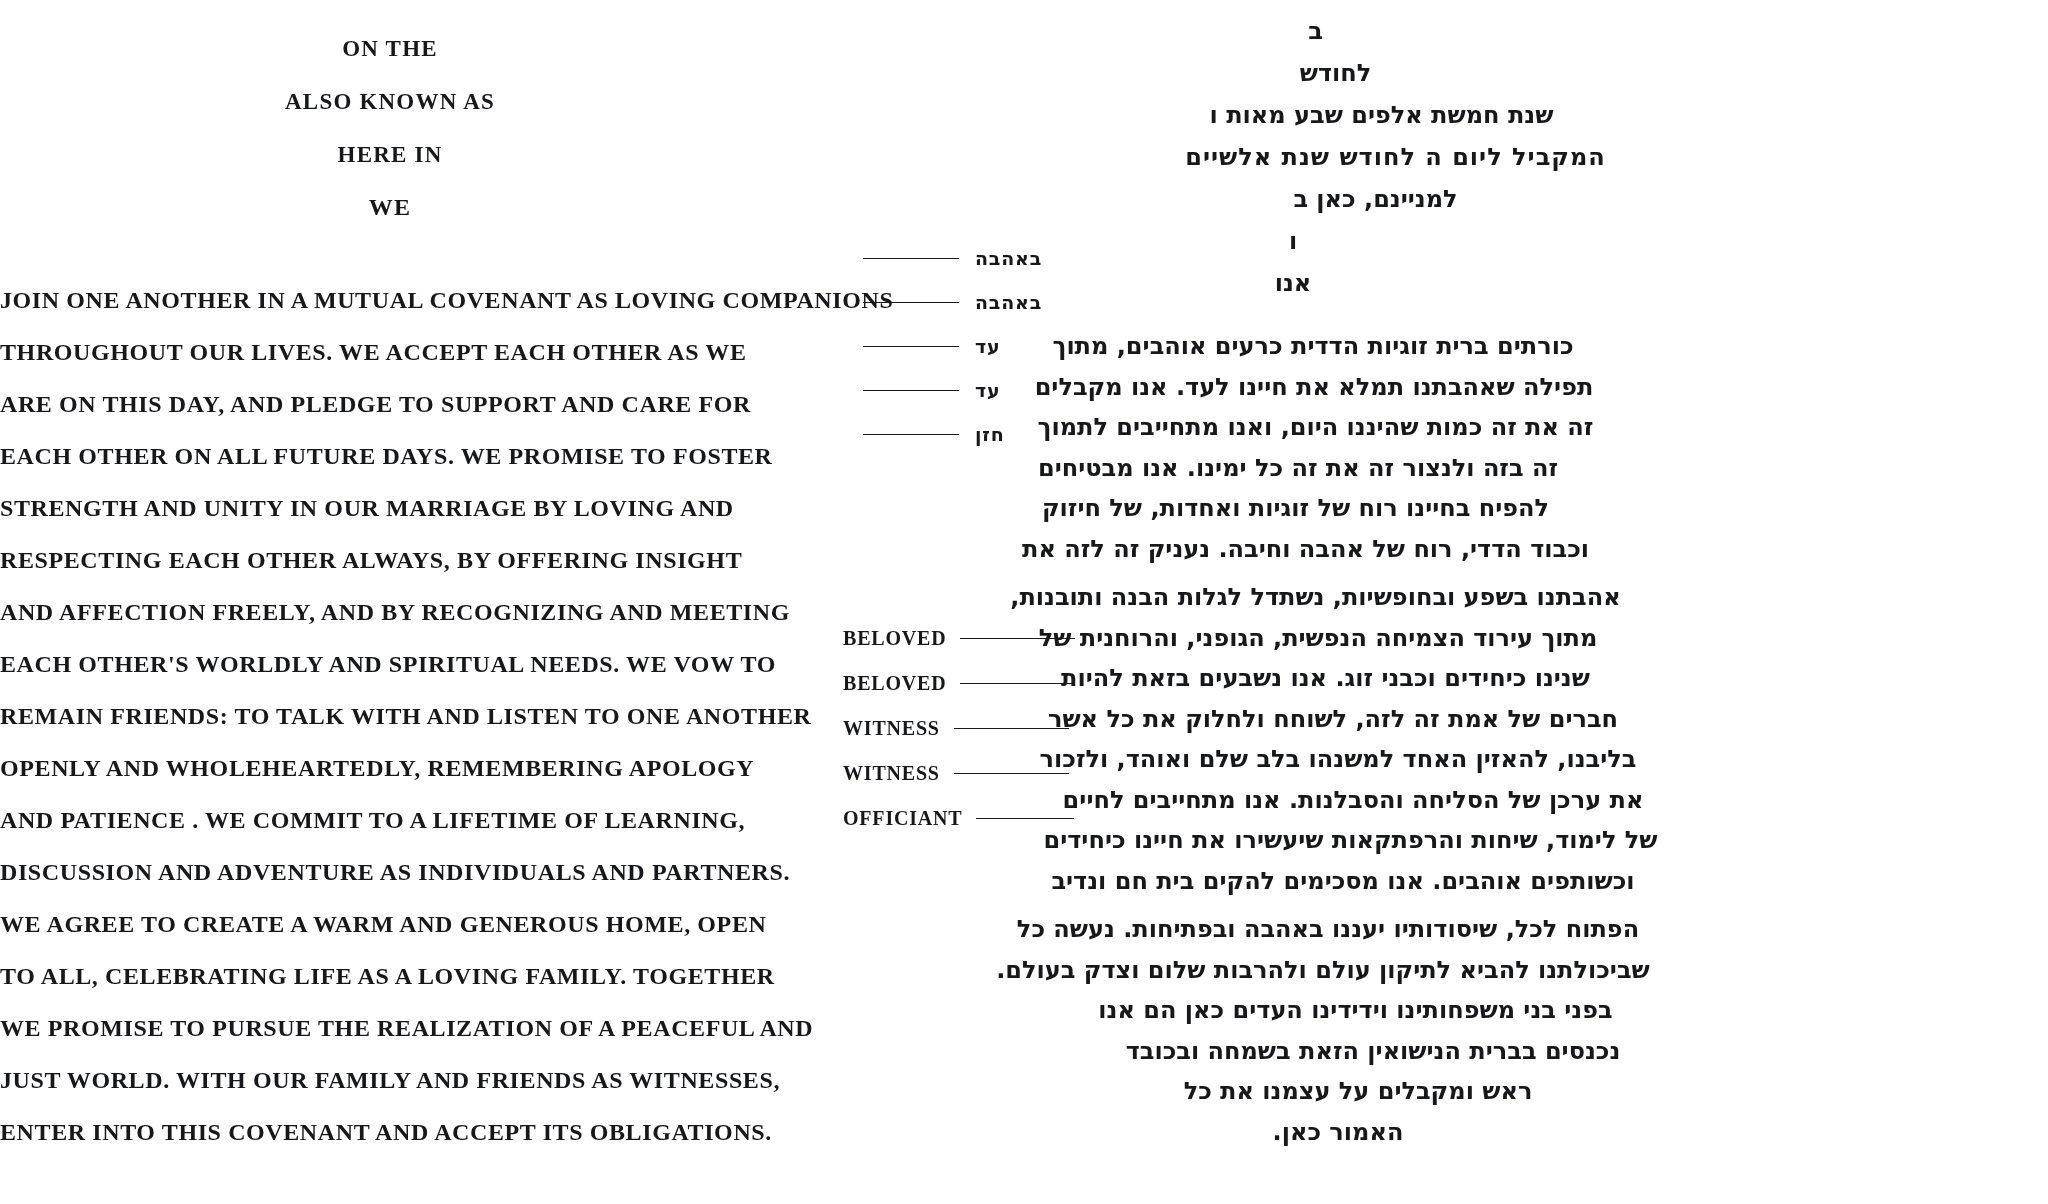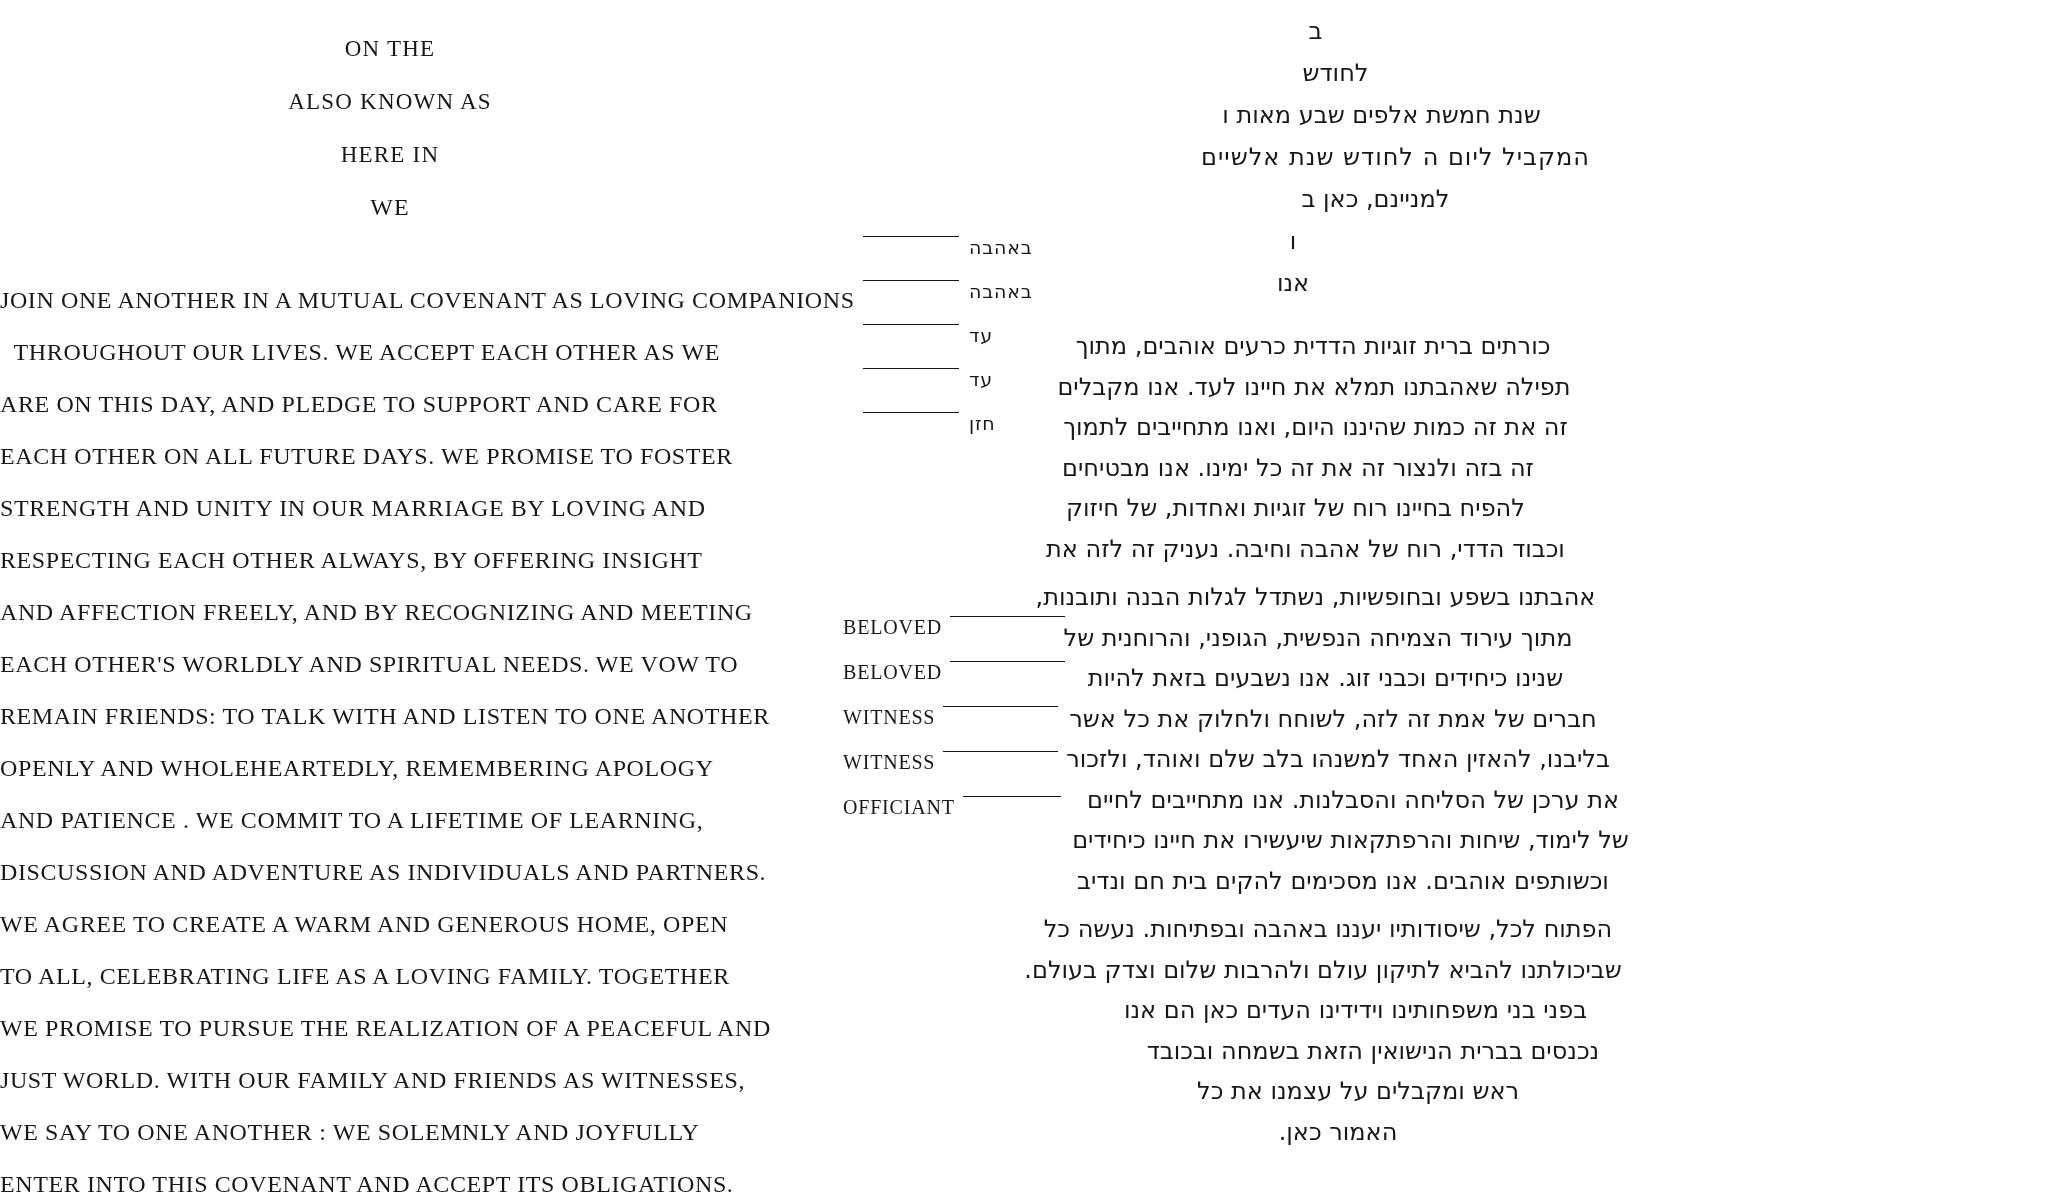--- a/index.html
+++ b/index.html
@@ -12,20 +12,21 @@
     height: 1204px;
     font-family: "Liberation Serif", serif;
     color: #16181c;
     position: relative;
     overflow: hidden;
   }
   .page {
     position: relative;
     width: 1903px;
     height: 1204px;
+    font-weight: bold;
   }
 
   
   .english {
     position: absolute;
     left: 0;
     top: 0;
     width: 1060px;
     height: 1204px;
     font-variant: small-caps;
@@ -82,26 +83,27 @@
 
   
   .sig-block {
     position: absolute;
     left: 855px;
     top: 236px;
     width: 260px;
   }
   .sig-row {
     display: flex;
-    align-items: flex-start;
+    align-items: center;
     justify-content: flex-start;
     height: 44px;
     font-size: 20px;
     font-variant: small-caps;
     letter-spacing: 0.8px;
+    gap: 6px;
   }
   .sig-row .rule {
     display: inline-block;
     border-bottom: 1.6px solid #16181c;
     height: 0;
     margin-left: 8px;
   }
   .sig-row .heb {
     font-family: "DejaVu Sans", sans-serif;
     font-size: 19px;
@@ -209,21 +211,20 @@
       <div class="bline i6">AND AFFECTION FREELY, AND BY RECOGNIZING AND MEETING</div>
       <div class="bline i7">EACH OTHER'S WORLDLY AND SPIRITUAL NEEDS. WE VOW TO</div>
       <div class="bline i8">REMAIN FRIENDS: TO TALK WITH AND LISTEN TO ONE ANOTHER</div>
       <div class="bline i9">OPENLY AND WHOLEHEARTEDLY, REMEMBERING APOLOGY</div>
       <div class="bline i10">AND PATIENCE . WE COMMIT TO A LIFETIME OF LEARNING,</div>
       <div class="bline i11">DISCUSSION AND ADVENTURE AS INDIVIDUALS AND PARTNERS.</div>
       <div class="bline i12">WE AGREE TO CREATE A WARM AND GENEROUS HOME, OPEN</div>
       <div class="bline i13">TO ALL, CELEBRATING LIFE AS A LOVING FAMILY.  TOGETHER</div>
       <div class="bline i14">WE PROMISE TO PURSUE THE REALIZATION OF A PEACEFUL AND</div>
       <div class="bline i15">JUST WORLD.  WITH OUR FAMILY AND FRIENDS AS WITNESSES,</div>
-      <div class="bline i16">WE SAY TO ONE ANOTHER : WE SOLEMNLY AND JOYFULLY</div>
       <div class="bline i17">ENTER INTO THIS COVENANT AND ACCEPT ITS OBLIGATIONS.</div>
 
     </div>
   </div>
 
   <div class="sig-block">
     <div class="sig-row sig-top">
       <span class="rule"></span>
       <span class="heb">באהבה</span>
     </div>

